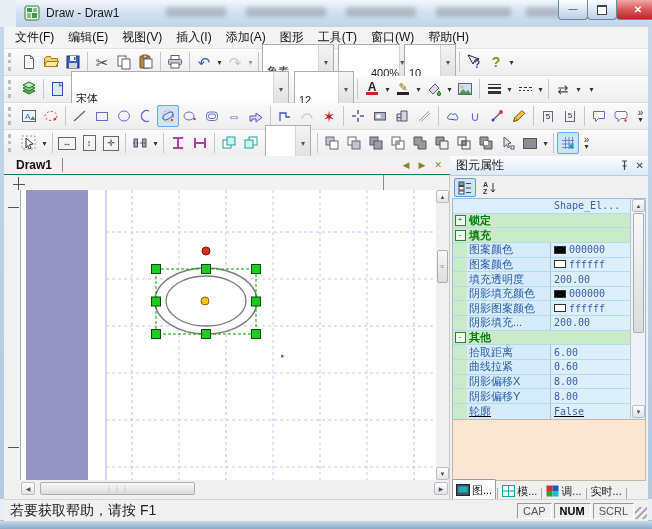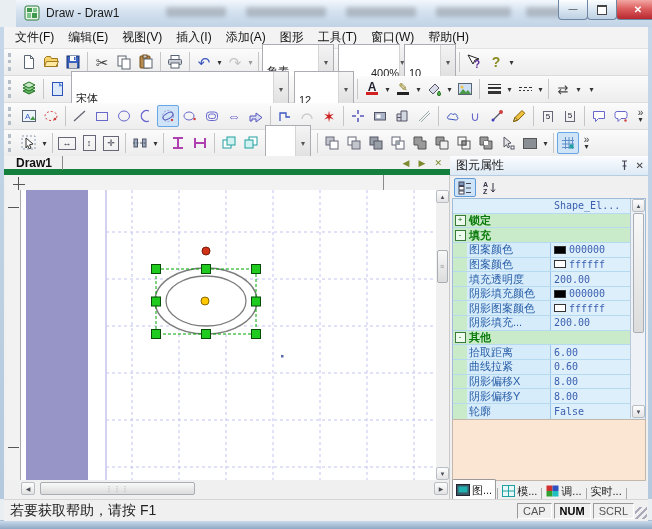--- a/index.html
+++ b/index.html
@@ -44,21 +44,21 @@
   .combo{height:36px;background:#fff;border:1px solid #abadb3;display:flex;align-items:flex-end;
     font-size:11px;color:#222;box-sizing:border-box;padding-left:4px;}
   .combo .carrow{margin-left:auto;width:14px;height:100%;display:flex;align-items:center;justify-content:center;
     font-size:8px;color:#555;background:linear-gradient(#f4f4f4,#dfdfdf);border-left:1px solid #d5d5d5;}
   .bars{display:flex;flex-direction:column;gap:2px;}
   .bars i{display:block;background:#333;}
   .dim5{font-size:8px;color:#223;border-left:1px solid #667;border-right:1px solid #667;padding:0 2px;line-height:10px;}
   .stack{display:flex;flex-direction:column;align-items:center;line-height:.8;}
   
   #docarea{left:4px;top:156px;width:446px;height:343px;background:#f0f0f0;border-right:1px solid #c9c9c9;box-sizing:border-box;}
-  #tabbar{left:4px;top:156px;width:446px;height:19px;border-bottom:6px solid #15803d;background:#f1f1f1;
+  #tabbar{left:4px;top:156px;width:446px;height:19px;border-bottom:1px solid #15803d;background:#f1f1f1;
     display:flex;align-items:center;box-sizing:border-box;}
   #doctab{font-size:12px;font-weight:bold;color:#111;padding:0 10px 0 12px;}
   .tabsep{width:1px;height:14px;background:#8a8a8a;}
   #tabnav{margin-left:auto;display:flex;gap:9px;padding-right:8px;font-size:9px;color:#7d8a2e;}
   #rulertop{left:6px;top:175px;width:443px;height:15px;background:#f2f2f2;border-bottom:1px solid #ababab;}
   #rulerleft{left:6px;top:190px;width:15px;height:290px;background:#f2f2f2;border-right:1px solid #ababab;box-sizing:border-box;}
   .rline{background:#555;}
   #canvassvg{left:21px;top:190px;}
   
   .sb-track{background:#f0f0f0;}
@@ -802,21 +802,21 @@
         <span class="vtext">8.00</span>
       </div>
     </div>
     <div class="prow">
       <div class="gut green"></div>
       <div class="pname">阴影偏移Y</div>
       <div class="pval">
         <span class="vtext">8.00</span>
       </div>
     </div>
-    <div class="prow" style="border-bottom:none;">
+    <div class="prow" style="border-bottom:none;text-decoration:underline;">
       <div class="gut green"></div>
       <div class="pname">轮廓</div>
       <div class="pval">
         <span class="vtext">False</span>
       </div>
     </div>
     <div id="gridscroll">
       <div class="sb-btn abs" style="left:1px;top:0;width:13px;height:13px;">
         <span>▲</span>
       </div>

